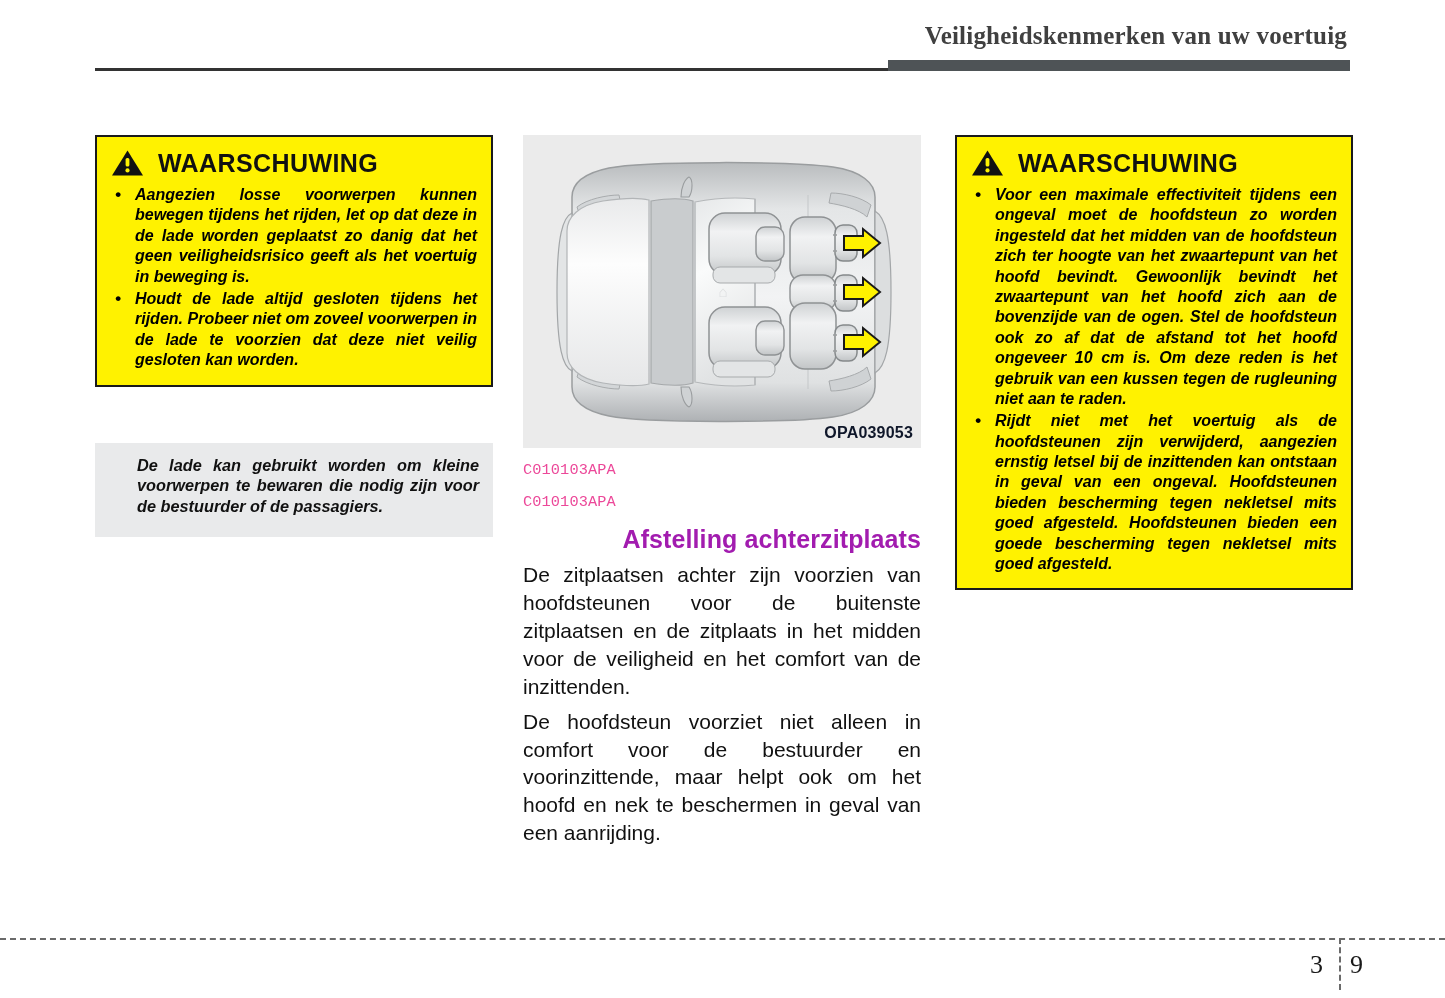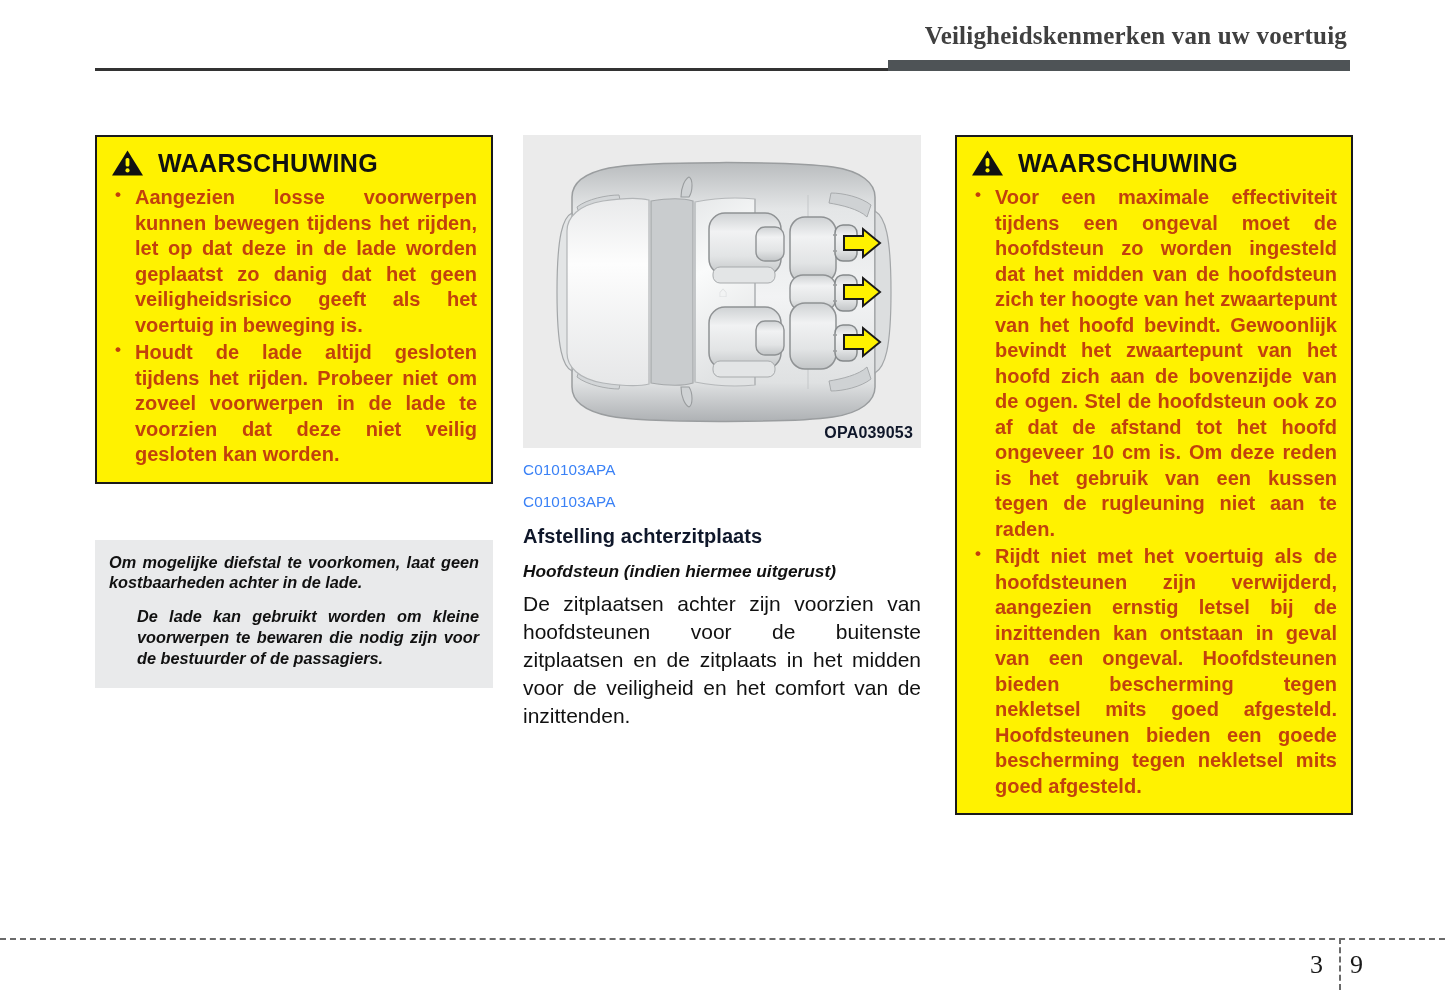--- a/index.html
+++ b/index.html
@@ -49,27 +49,28 @@
   .box-head-title {
     font-size:25px; font-weight:700; color:#111;
     letter-spacing:0.4px; line-height:1;
   }
   .tri { flex:0 0 auto; }
 
   ul.bullets { list-style:none; }
   ul.bullets > li {
     position:relative;
     padding-left:24px;
-    font-size:20px;
+    font-size:16px;
     font-weight:700;
     line-height:1.275;
-    color:#c2410c;
+    color:#000000;
     text-align:justify;
     text-justify:inter-word;
     margin-bottom:2px;
+    font-style:italic;
   }
   ul.bullets > li::before {
     content:"\2022";
     position:absolute; left:4px; top:-1px;
     font-size:17px; font-weight:700;
   }
   ul.bullets > li:last-child { margin-bottom:0; }
 
   
   .caution-box {
@@ -95,27 +96,28 @@
   }
   .figure-code {
     position:absolute; right:8px; bottom:6px;
     font-size:16px; font-weight:700; color:#0f172a;
     letter-spacing:0.2px;
   }
   .fig-svg { position:absolute; left:0; top:0; }
 
   
   .fig-ref {
-    font-size:15.3px; color:#3b82f6; margin-top:13px;
+    font-size:15.3px; color:#ec4899; margin-top:13px;
     letter-spacing:0.1px;
+    font-family:Liberation Mono, monospace;
   }
   .fig-ref.second { margin-top:14px; }
   h2.section-title {
-    font-size:20px; font-weight:700; color:#0f172a;
-    margin-top:14px; letter-spacing:0.1px;
+    font-size:25px; font-weight:700; color:#a21caf;
+    margin-top:14px; letter-spacing:0.1px;text-align:right;
   }
   h3.sub-title {
     font-size:17.3px; font-weight:700; font-style:italic;
     color:#111; margin-top:13px; line-height:1.27;
   }
   p.body {
     font-size:21px; font-weight:400; color:#111;
     line-height:1.33; margin-top:7px;
     text-align:justify; text-justify:inter-word;
   }
@@ -165,21 +167,20 @@
       </div>
       <ul class="bullets">
         <li>Aangezien losse voorwerpen kunnen bewegen tijdens het rijden, let op dat deze in de lade worden geplaatst zo danig dat het geen veiligheidsrisico geeft als het voertuig in beweging is.</li>
         <li>Houdt de lade altijd gesloten tijdens het rijden. Probeer niet om zoveel voorwerpen in de lade te voorzien dat deze niet veilig gesloten kan worden.</li>
       </ul>
     </div>
 
     <div style="height:56px"></div>
 
     <div class="caution-box">
-      <div class="caution-p">Om mogelijke diefstal te voorkomen, laat geen kostbaarheden achter in de lade.</div>
       <div class="caution-p">De lade kan gebruikt worden om kleine voorwerpen te bewaren die nodig zijn voor de bestuurder of de passagiers.</div>
     </div>
 
   </div>
 
   <div class="col" id="col-middle">
 
     <div class="figure">
       <svg class="fig-svg" width="398" height="313" viewBox="0 0 398 313">
         <defs>
@@ -275,22 +276,22 @@
           <path d="M357 207 L340 193 L340 200 L321 200 L321 214 L340 214 L340 221 Z" fill="#fff200" stroke="#1a1a1a" stroke-width="2" stroke-linejoin="miter"></path>
         </g>
       </svg>
       <div class="figure-code">OPA039053</div>
     </div>
 
     <div class="fig-ref">C010103APA</div>
     <div class="fig-ref second">C010103APA</div>
 
     <h2 class="section-title">Afstelling achterzitplaats</h2>
-    <h3 class="sub-title">Hoofdsteun (indien hiermee uitgerust)</h3>
     <p class="body">De zitplaatsen achter zijn voorzien van hoofdsteunen voor de buitenste zitplaatsen en de zitplaats in het midden voor de veiligheid en het comfort van de inzittenden.</p>
+    <p class="body">De hoofdsteun voorziet niet alleen in comfort voor de bestuurder en voorinzittende, maar helpt ook om het hoofd en nek te beschermen in geval van een aanrijding.</p>
   </div>
 
   <div class="col" id="col-right">
     <div class="warning-box">
       <div class="box-head">
         <svg class="tri" width="33" height="28" viewBox="0 0 33 28">
           <path d="M16.5 1.5 L32 26.5 L1 26.5 Z" fill="#111111"></path>
           <rect x="14.6" y="9" width="3.8" height="8.6" rx="1.6" fill="#fff200"></rect>
           <circle cx="16.5" cy="21.4" r="2.1" fill="#fff200"></circle>
         </svg>

